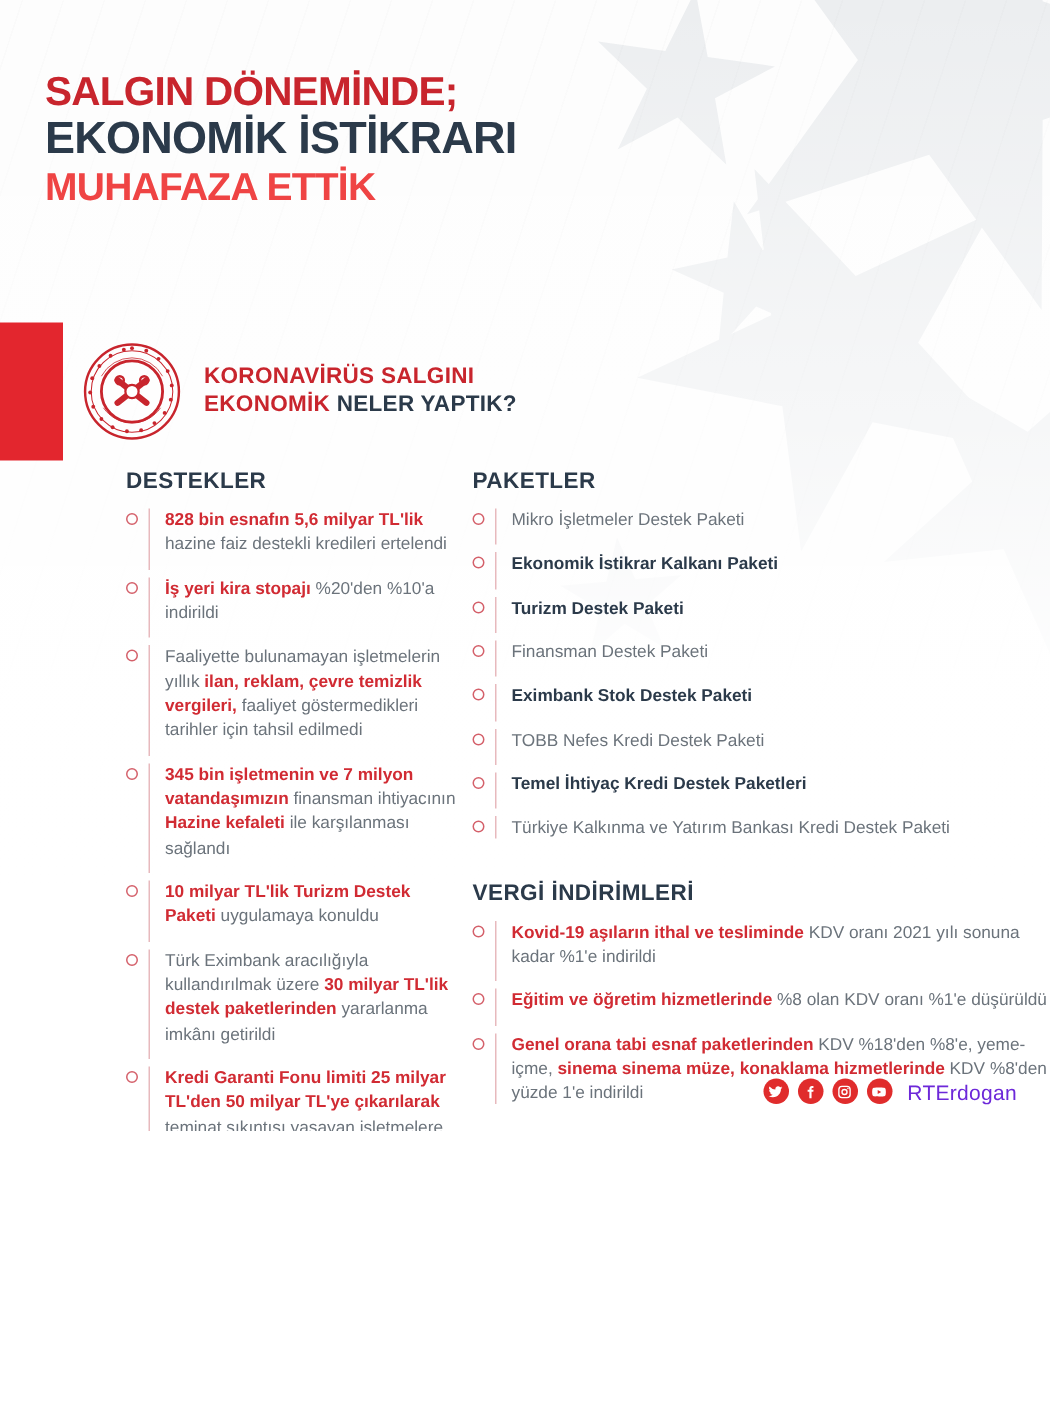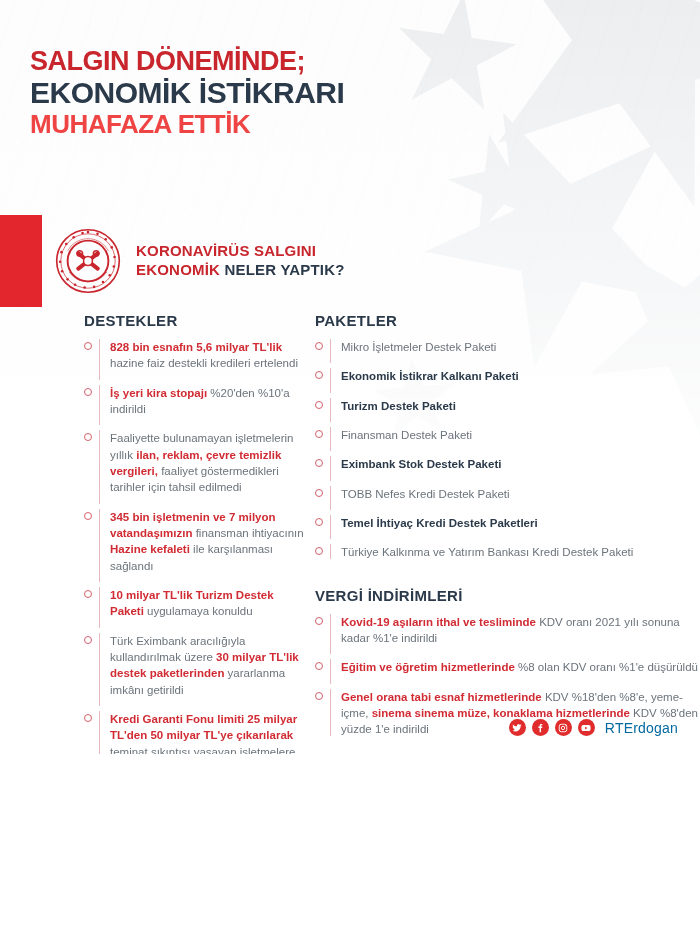--- a/index.html
+++ b/index.html
@@ -81,21 +81,21 @@
   .sig-mark{width:86px;height:52px;}
   .sig-text{margin-left:-4px;line-height:1;}
   .sig-first{font-family:"Liberation Serif", serif;font-size:11px;letter-spacing:2.4px;color:#4a4a4a;}
   .sig-last{font-family:"Liberation Serif", serif;font-size:30px;letter-spacing:1px;color:#b01d24;font-weight:normal;margin-top:1px;}
   .sig-role{font-size:6.5px;letter-spacing:1.2px;color:#555;text-align:right;margin-top:2px;}
 
   
   .social{position:absolute;right:22px;bottom:18px;z-index:3;display:flex;align-items:center;gap:6px;}
   .sicon{width:17px;height:17px;border-radius:50%;background:#e02c2c;display:flex;align-items:center;justify-content:center;}
   .sicon svg{display:block;}
-  .shandle{margin-left:4px;font-size:14px;color:#0369a1;letter-spacing:0.2px;}
+  .shandle{margin-left:4px;font-size:14px;color:#6d28d9;letter-spacing:0.2px;}
 </style>
 </head>
 <body>
 
 <div class="page">
 
   <svg class="bg-stars" width="700" height="950" viewBox="0 0 700 950" aria-hidden="true">
     <defs>
       <g id="star5">
         <polygon points="0,-100 23,-31 96,-31 37,12 59,81 0,38 -59,81 -37,12 -96,-31 -23,-31"></polygon>
@@ -199,21 +199,21 @@
           <li><span class="dark">Eximbank Stok Destek Paketi</span></li>
           <li><span class="grey">TOBB Nefes Kredi Destek Paketi</span></li>
           <li><span class="dark">Temel İhtiyaç Kredi Destek Paketleri</span></li>
           <li><span class="grey">Türkiye Kalkınma ve Yatırım Bankası Kredi Destek Paketi</span></li>
         </ul>
 
       <div class="sec-title spaced">VERGİ İNDİRİMLERİ</div>
       <ul class="items" id="list-vergi">
           <li><span><b>Kovid-19 aşıların ithal ve tesliminde </b></span><span class="grey">KDV oranı 2021 yılı sonuna kadar %1'e indirildi</span></li>
           <li><span><b>Eğitim ve öğretim hizmetlerinde </b></span><span class="grey">%8 olan KDV oranı %1'e düşürüldü</span></li>
-          <li><span><b>Genel orana tabi esnaf hizmetlerinde </b></span><span class="grey">KDV %18'den %8'e, yeme-içme, </span><span><b>sinema sinema müze, konaklama hizmetlerinde </b></span><span class="grey">KDV %8'den yüzde 1'e indirildi</span></li>
+          <li><span><b>Genel orana tabi esnaf paketlerinden </b></span><span class="grey">KDV %18'den %8'e, yeme-içme, </span><span><b>sinema sinema müze, konaklama hizmetlerinde </b></span><span class="grey">KDV %8'den yüzde 1'e indirildi</span></li>
         </ul>
     </div>
 
   </div>
 
   <div class="signature">
     <svg class="sig-mark" viewBox="0 0 120 70" aria-hidden="true">
       <g fill="none" stroke="#3a3a3a" stroke-width="1.6" stroke-linecap="round">
         <path d="M6 58 C22 46, 34 28, 42 14 C45 9, 49 10, 48 17 C46 30, 40 44, 36 54 C34 59, 38 60, 43 55 C52 46, 58 34, 63 24 C65 19, 69 20, 68 26 C66 36, 62 46, 60 52 C59 57, 63 57, 67 52 C74 43, 80 32, 86 24"></path>
         <path d="M30 52 C46 50, 66 47, 92 42"></path>

